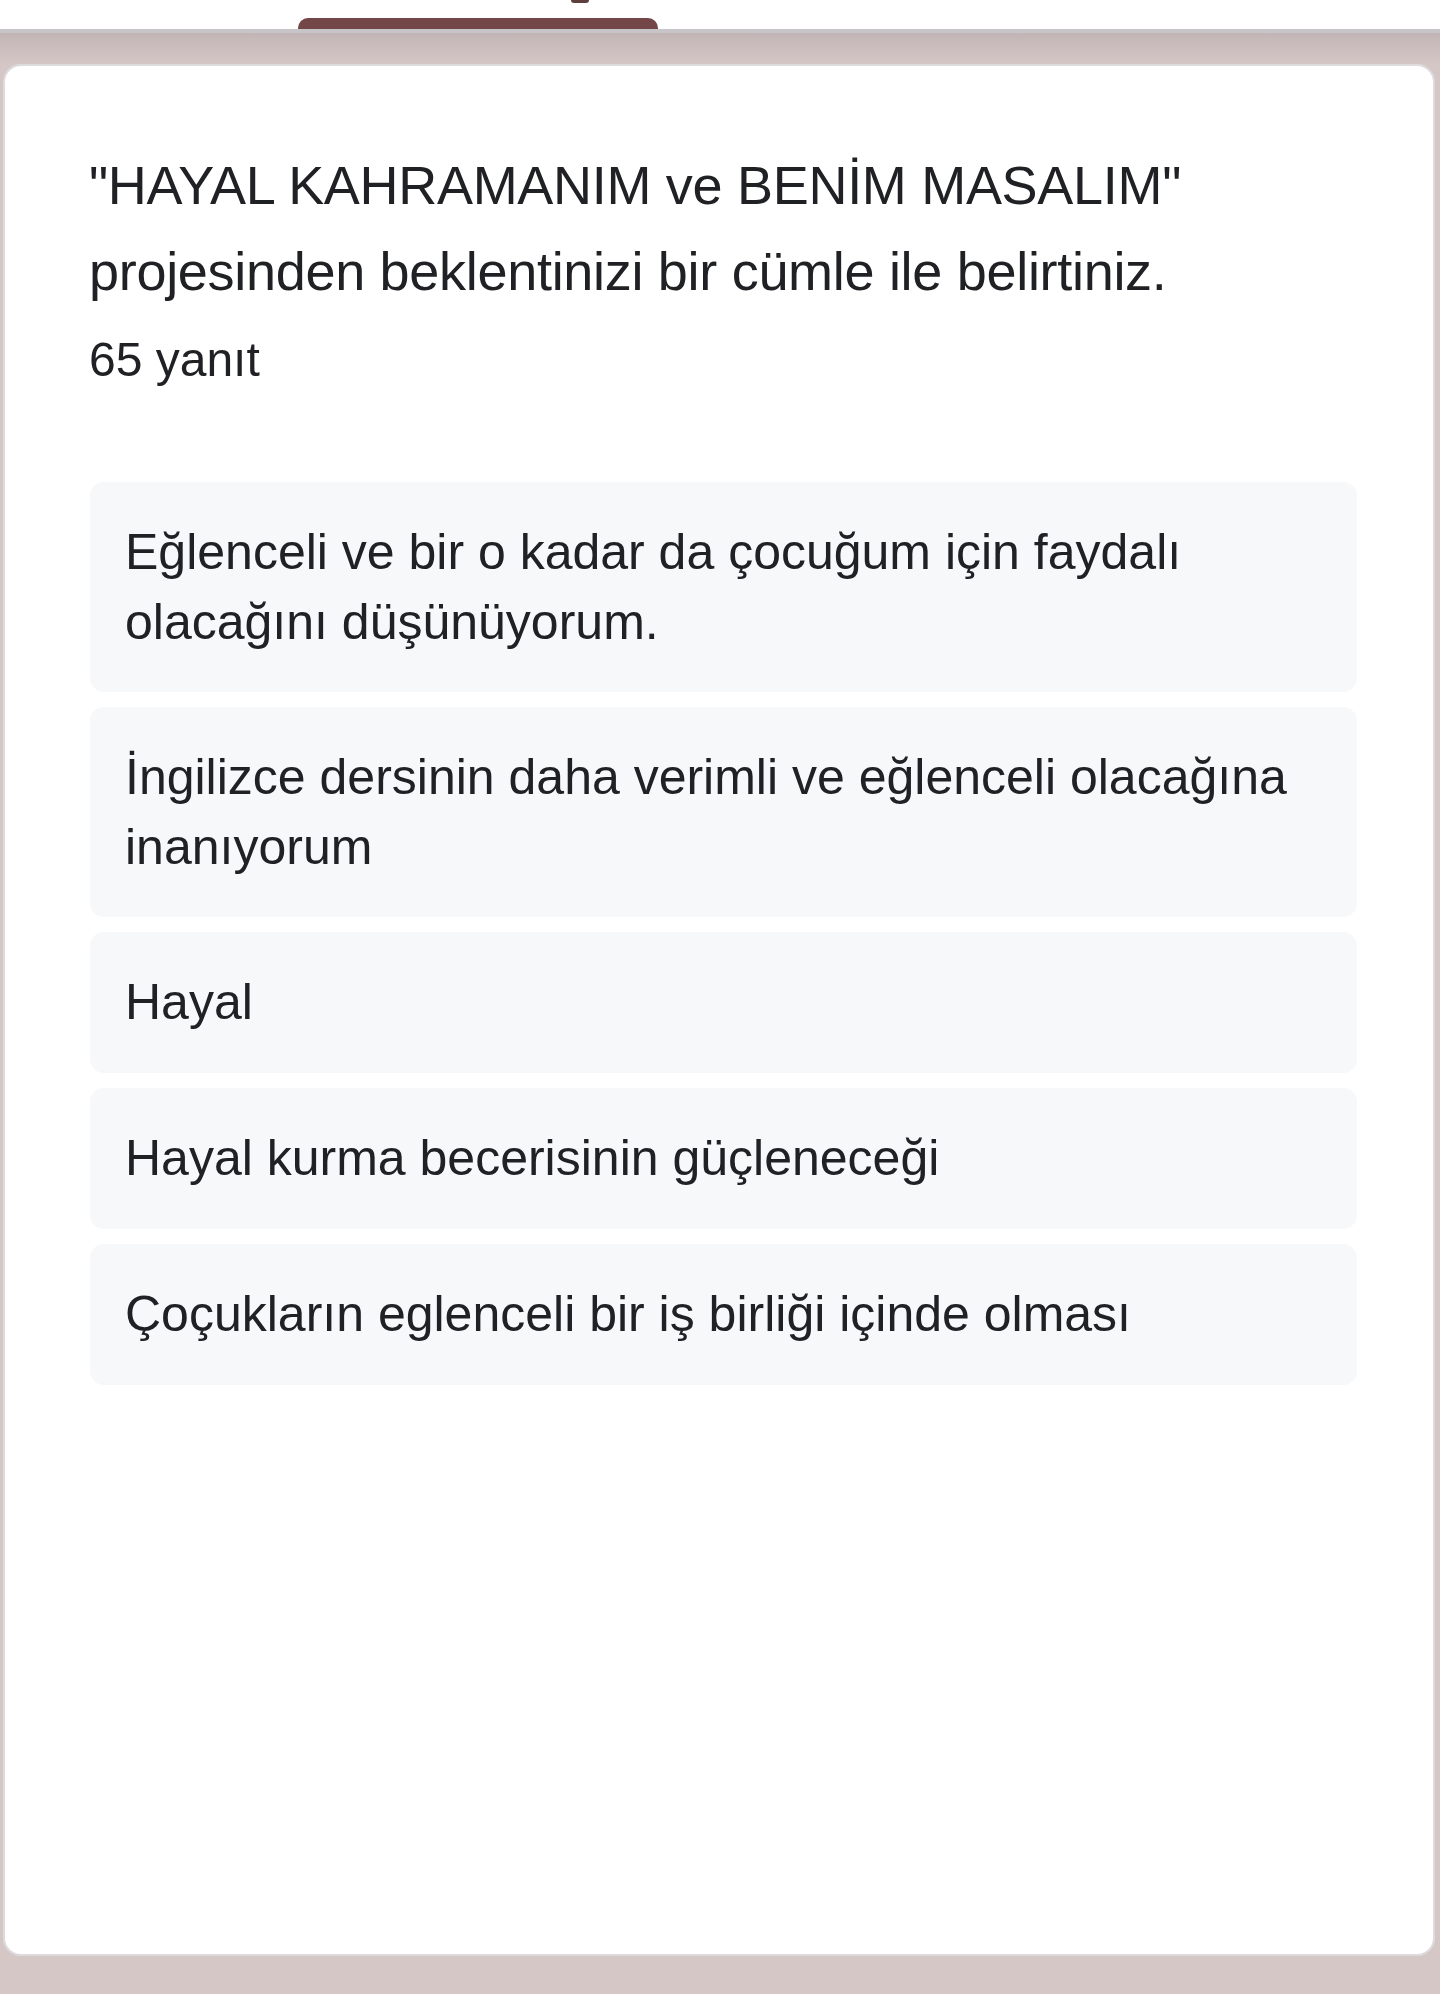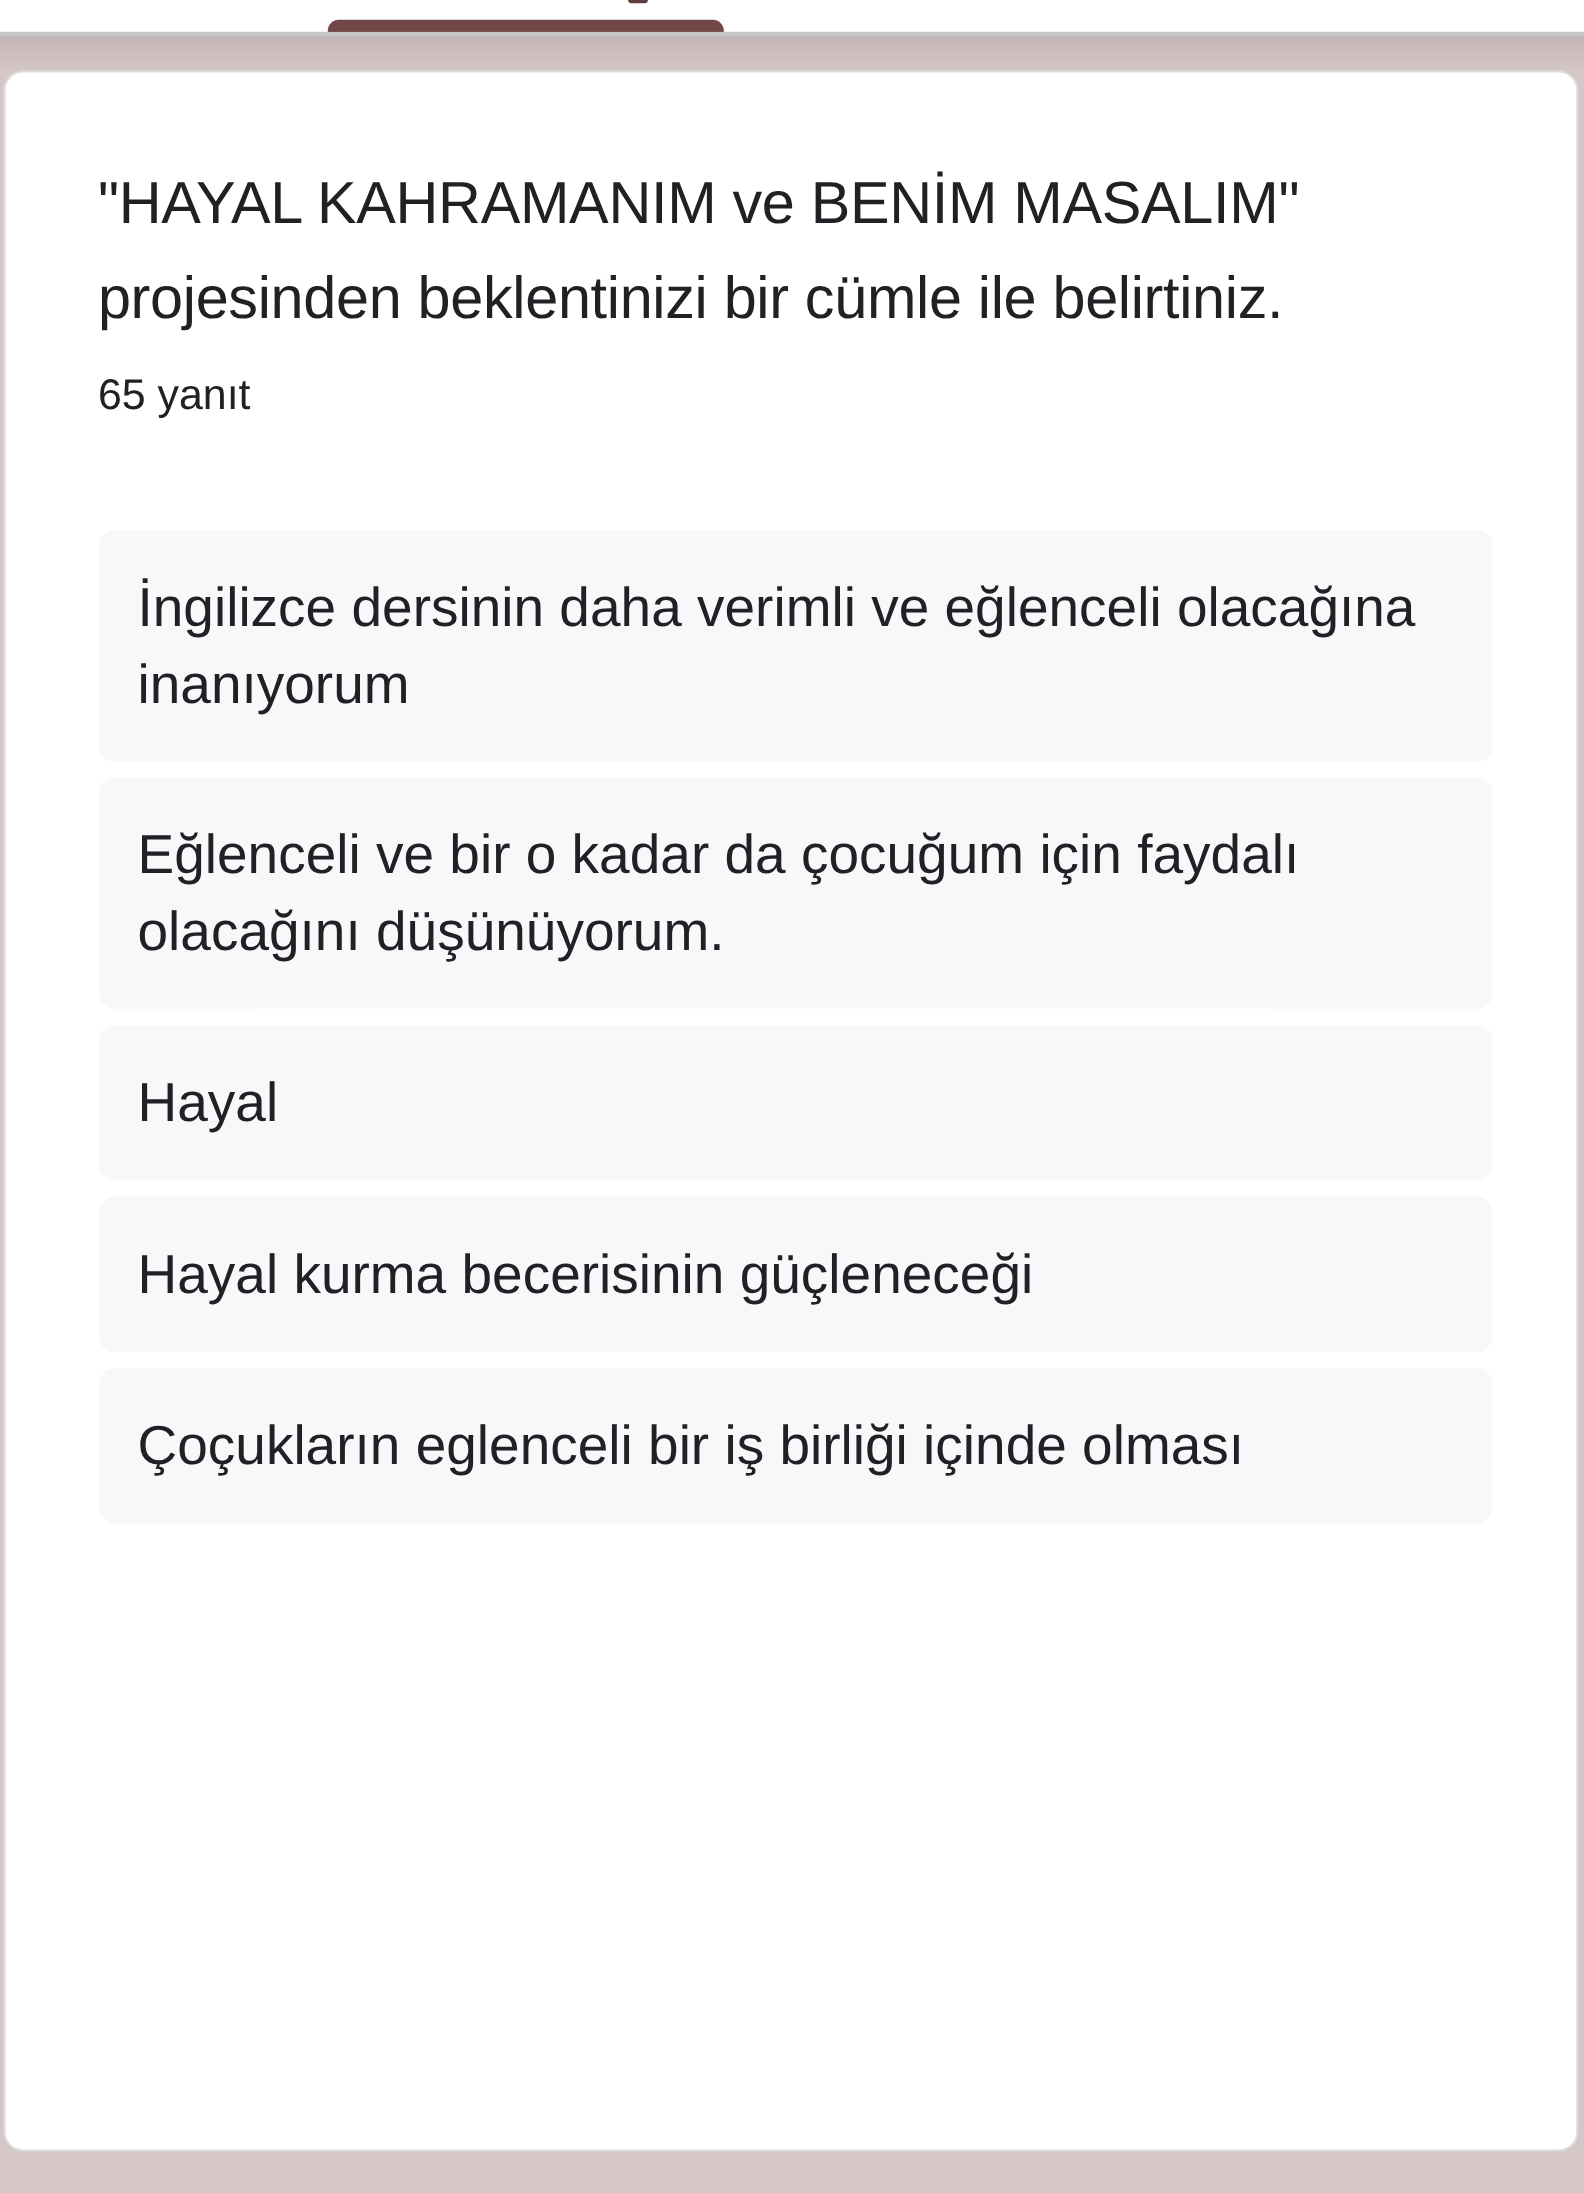--- a/index.html
+++ b/index.html
@@ -75,21 +75,21 @@
     line-height: 86px;
     color: #202124;
     letter-spacing: -0.3px;
     margin: 0;
     font-weight: normal;
   }
   .response-count {
     position: absolute;
     left: 84px;
     top: 270px;
-    font-size: 39px;
+    font-size: 48px;
     line-height: 48px;
     color: #202124;
   }
   .responses {
     position: absolute;
     left: 85px;
     top: 416px;
     width: 1267px;
     height: 1394px;
     overflow: hidden;
@@ -118,24 +118,24 @@
 </div>
 <div class="header-divider"></div>
 <div class="band"></div>
 
 <div class="card">
   <h2 class="question-title">"HAYAL KAHRAMANIM ve BENİM MASALIM" projesinden beklentinizi bir cümle ile belirtiniz.</h2>
   <div class="response-count">65 yanıt</div>
 
   <div class="responses">
     <div class="response-item">
-      <span class="response-text">İngilizce dersinin daha verimli ve eğlenceli olacağına inanıyorum</span>
+      <span class="response-text">Eğlenceli ve bir o kadar da çocuğum için faydalı olacağını düşünüyorum.</span>
     </div>
     <div class="response-item">
-      <span class="response-text">Eğlenceli ve bir o kadar da çocuğum için faydalı olacağını düşünüyorum.</span>
+      <span class="response-text">İngilizce dersinin daha verimli ve eğlenceli olacağına inanıyorum</span>
     </div>
     <div class="response-item">
       <span class="response-text">Hayal</span>
     </div>
     <div class="response-item">
       <span class="response-text">Hayal kurma becerisinin güçleneceği</span>
     </div>
     <div class="response-item">
       <span class="response-text">Çoçukların eglenceli bir iş birliği içinde olması</span>
     </div>

